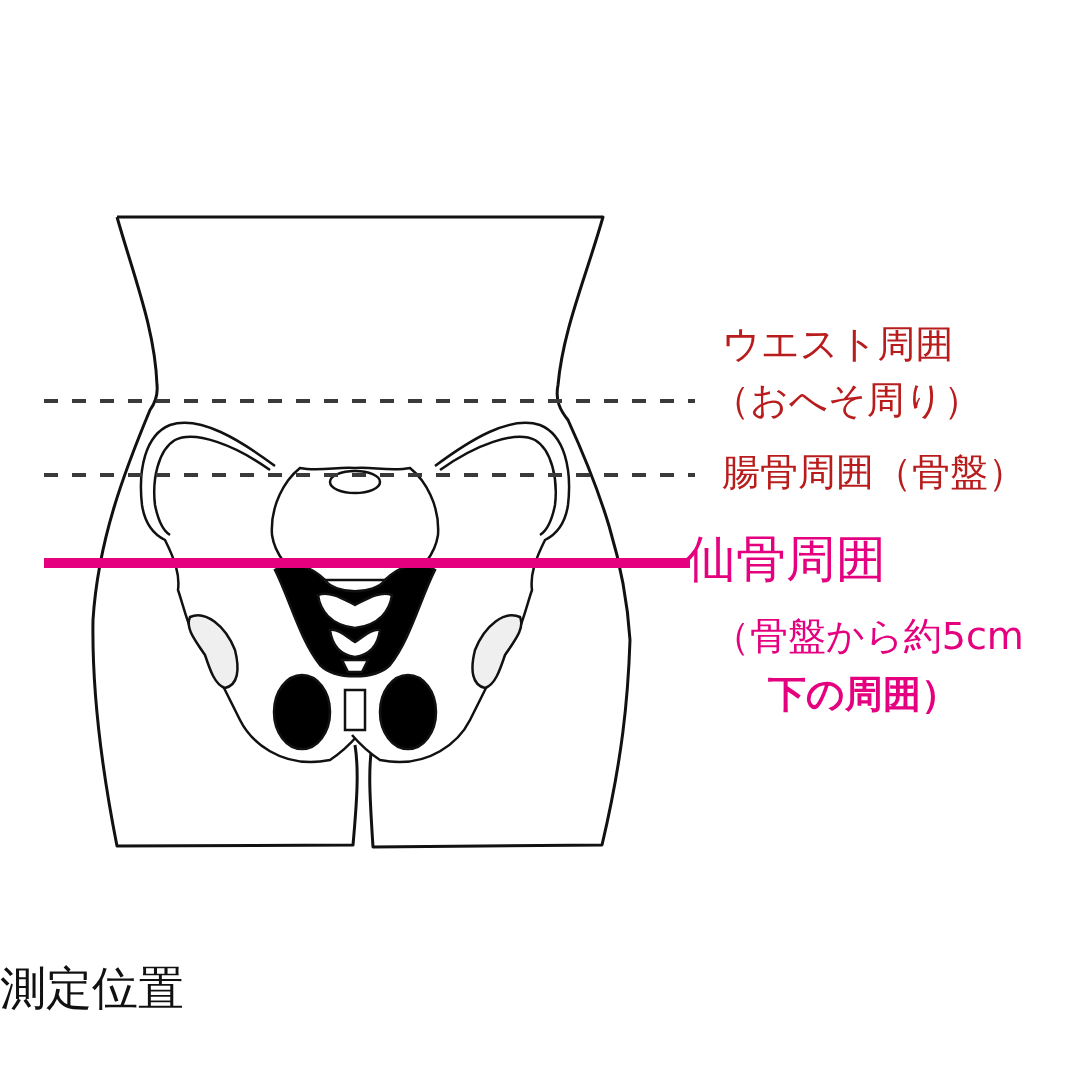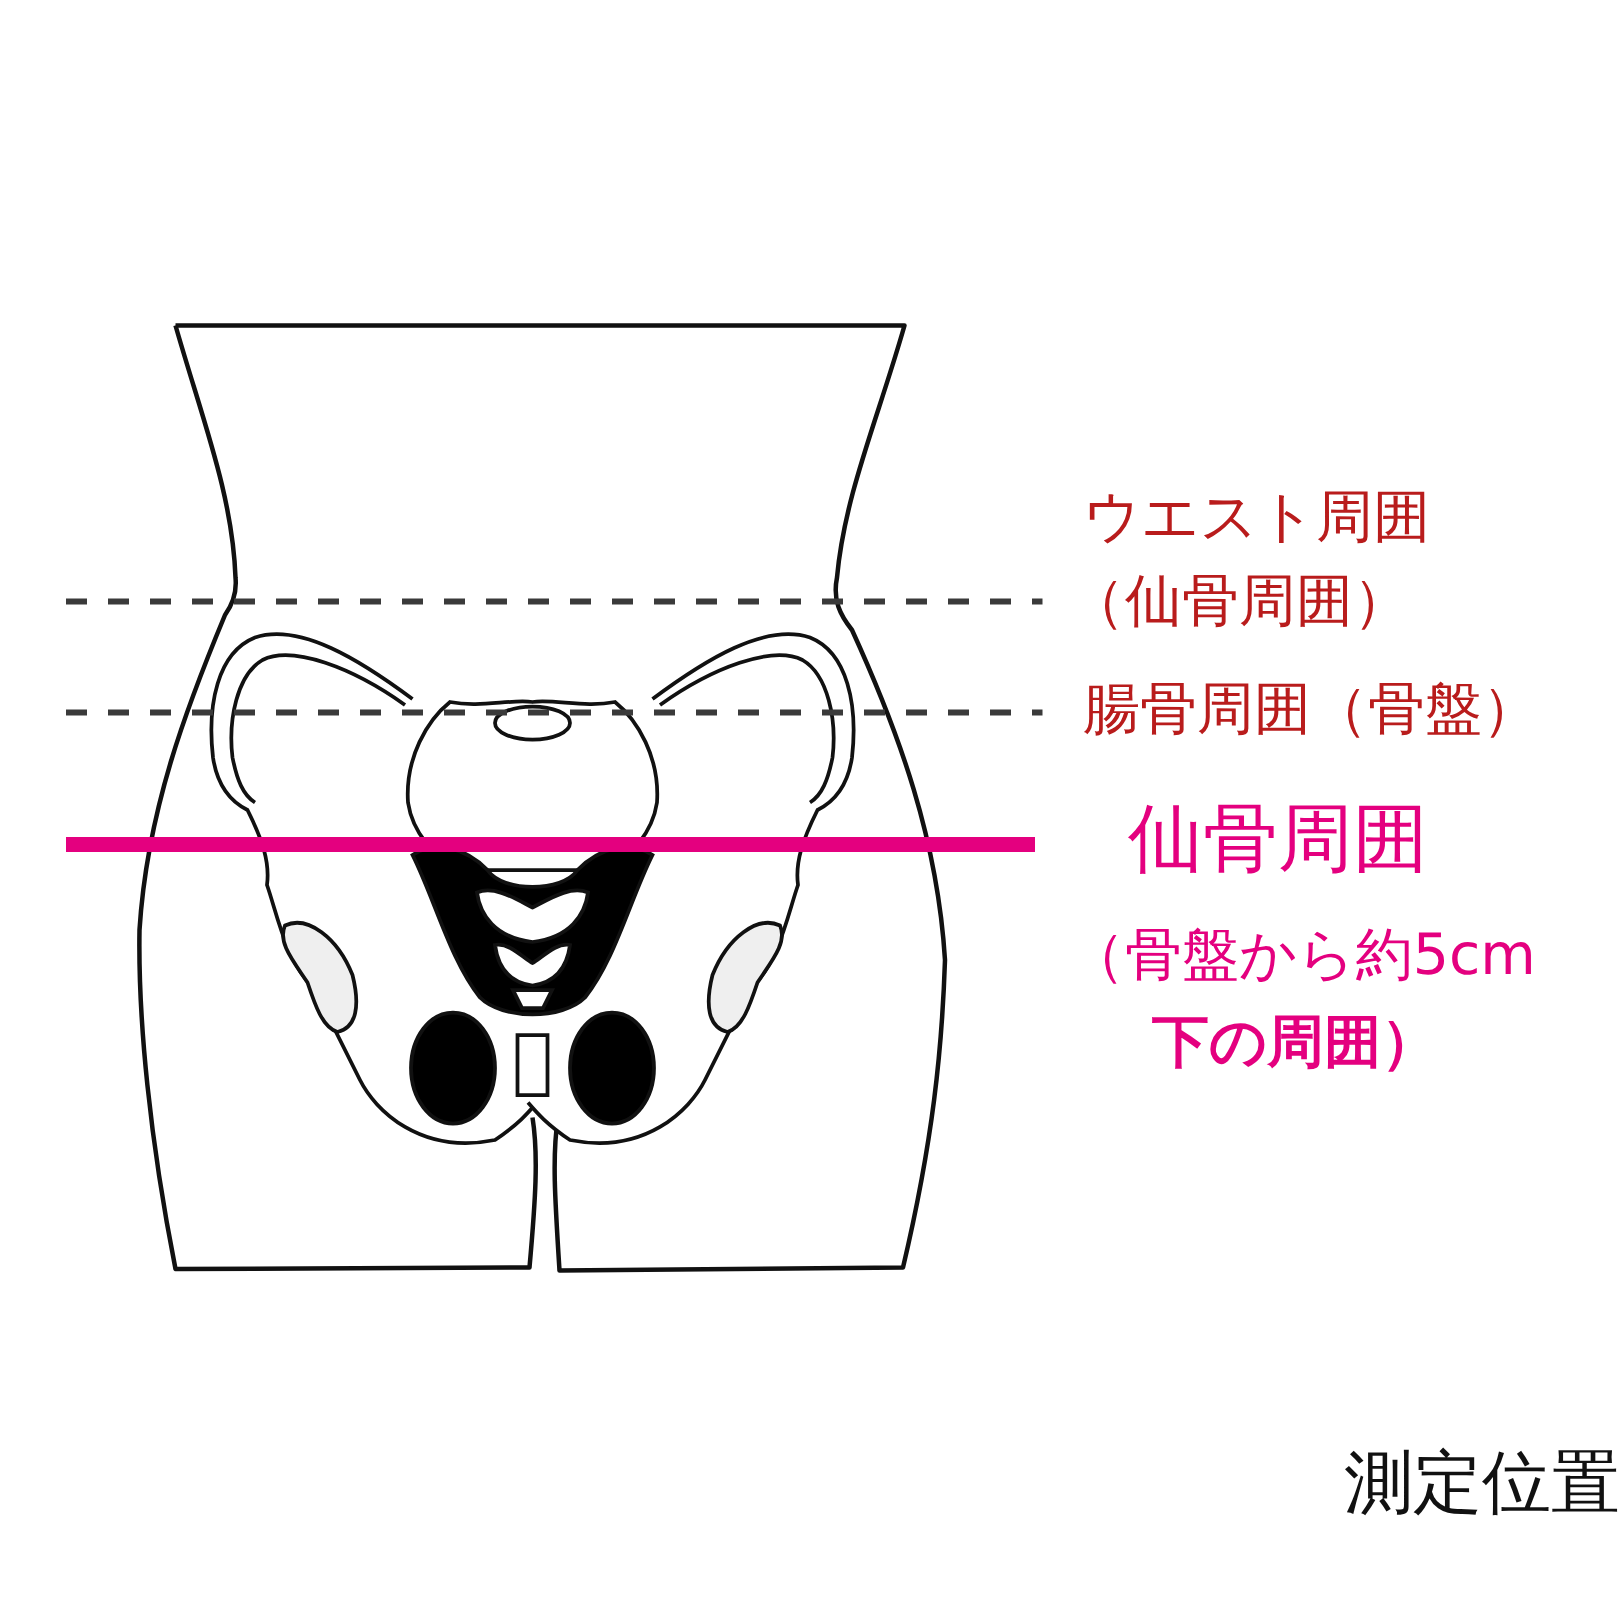--- a/index.html
+++ b/index.html
@@ -3,21 +3,21 @@
 <meta charset="utf-8">
 <style>
   html, body { margin:0; padding:0; background:#ffffff; }
   body { width:1080px; height:1080px; position:relative; overflow:hidden; font-family:"DejaVu Sans", "Liberation Sans", sans-serif; }
   svg.figure { position:absolute; left:0; top:0; width:1080px; height:1080px; }
   .label { position:absolute; white-space:nowrap; line-height:1.18; }
   .gray { color:#b91c1c; font-size:38px; }
   .pink { color:#e4007f; }
   .pink-big { font-size:50px; }
   .pink-small { font-size:38px; }
-  .caption { position:absolute; left:0; width:1080px; top:958px; text-align:right; font-size:46px; color:#111; }
+  .caption { position:absolute; left:0; width:1080px; top:958px; text-align:left; font-size:46px; color:#111; }
 </style>
 </head>
 <body>
 
 <svg class="figure" viewBox="0 0 1080 1080" xmlns="http://www.w3.org/2000/svg">
 
   <g fill="none" stroke="#111" stroke-width="3" stroke-linejoin="round">
     <path d="M117,217 L603,217 C585,280 563,330 558,385 C555,400 560,410 568,420 C600,490 625,560 630,640 C628,700 622,760 602,845 L373,847 C370,800 368,770 372,745"></path>
     <path d="M117,217 C135,280 155,330 157,385 C158,395 155,403 150,410 C125,470 98,540 93,620 C92,680 100,760 117,846 L353,845 C357,800 359,770 355,745"></path>
   </g>
@@ -49,19 +49,19 @@
   </g>
 
   <g>
     <line x1="44" y1="401" x2="695" y2="401" stroke="#3a3a3a" stroke-width="4" stroke-dasharray="14 14"></line>
     <line x1="44" y1="475" x2="695" y2="475" stroke="#3a3a3a" stroke-width="4" stroke-dasharray="14 14"></line>
     <line x1="44" y1="563" x2="690" y2="563" stroke="#e4007f" stroke-width="10"></line>
   </g>
 </svg>
 
 <div class="label gray" style="left:722px; top:322px;">ウエスト周囲</div>
-<div class="label gray" style="left:712px; top:378px;">（仙骨周囲）</div>
+<div class="label gray" style="left:712px; top:378px;">（おへそ周り）</div>
 <div class="label gray" style="left:722px; top:450px;">腸骨周囲（骨盤）</div>
-<div class="label pink pink-big" style="left:752px; top:530px;text-align:right;">仙骨周囲</div>
+<div class="label pink pink-big" style="left:686px; top:530px;text-align:right;">仙骨周囲</div>
 <div class="label pink pink-small" style="left:712px; top:614px;text-align:center;">（骨盤から約5cm</div>
 <div class="label pink pink-small" style="left:768px; top:672px;font-weight:bold;">下の周囲）</div>
 
 <div class="caption">測定位置</div>
 
 </body></html>

